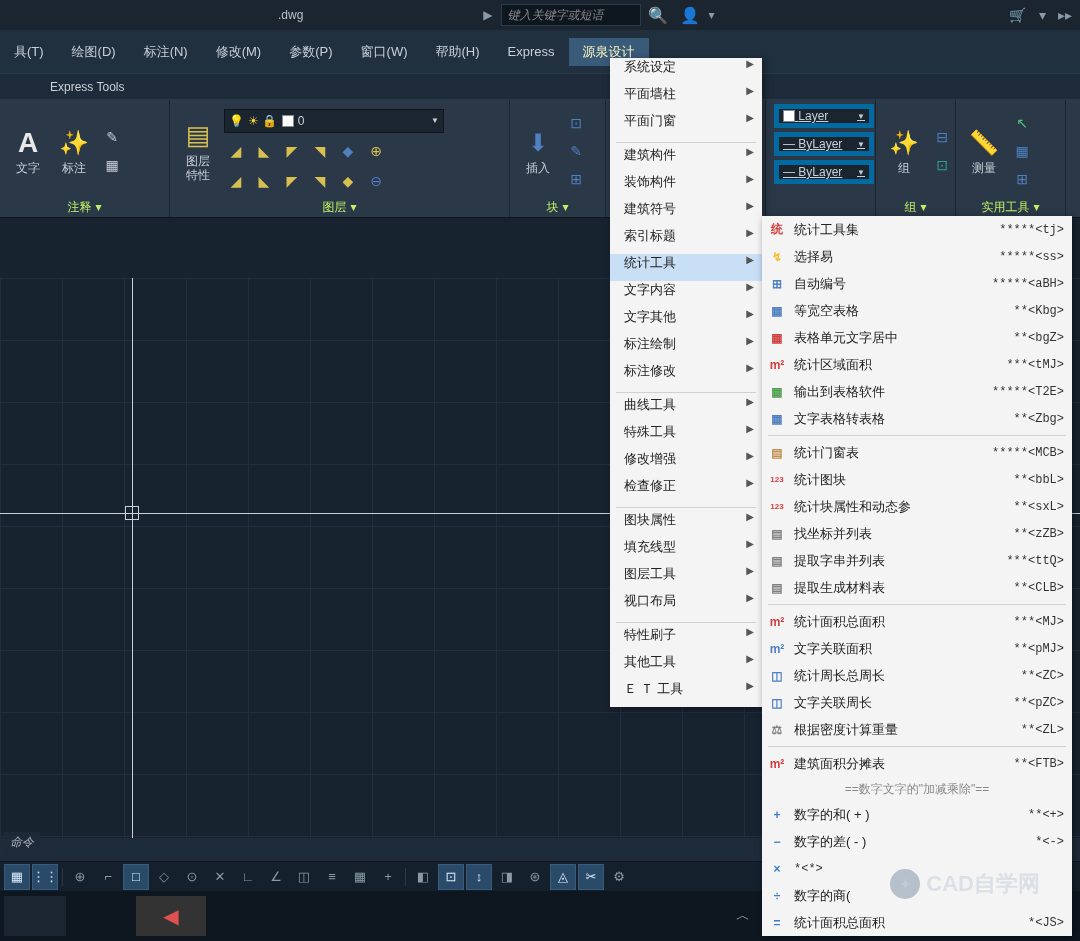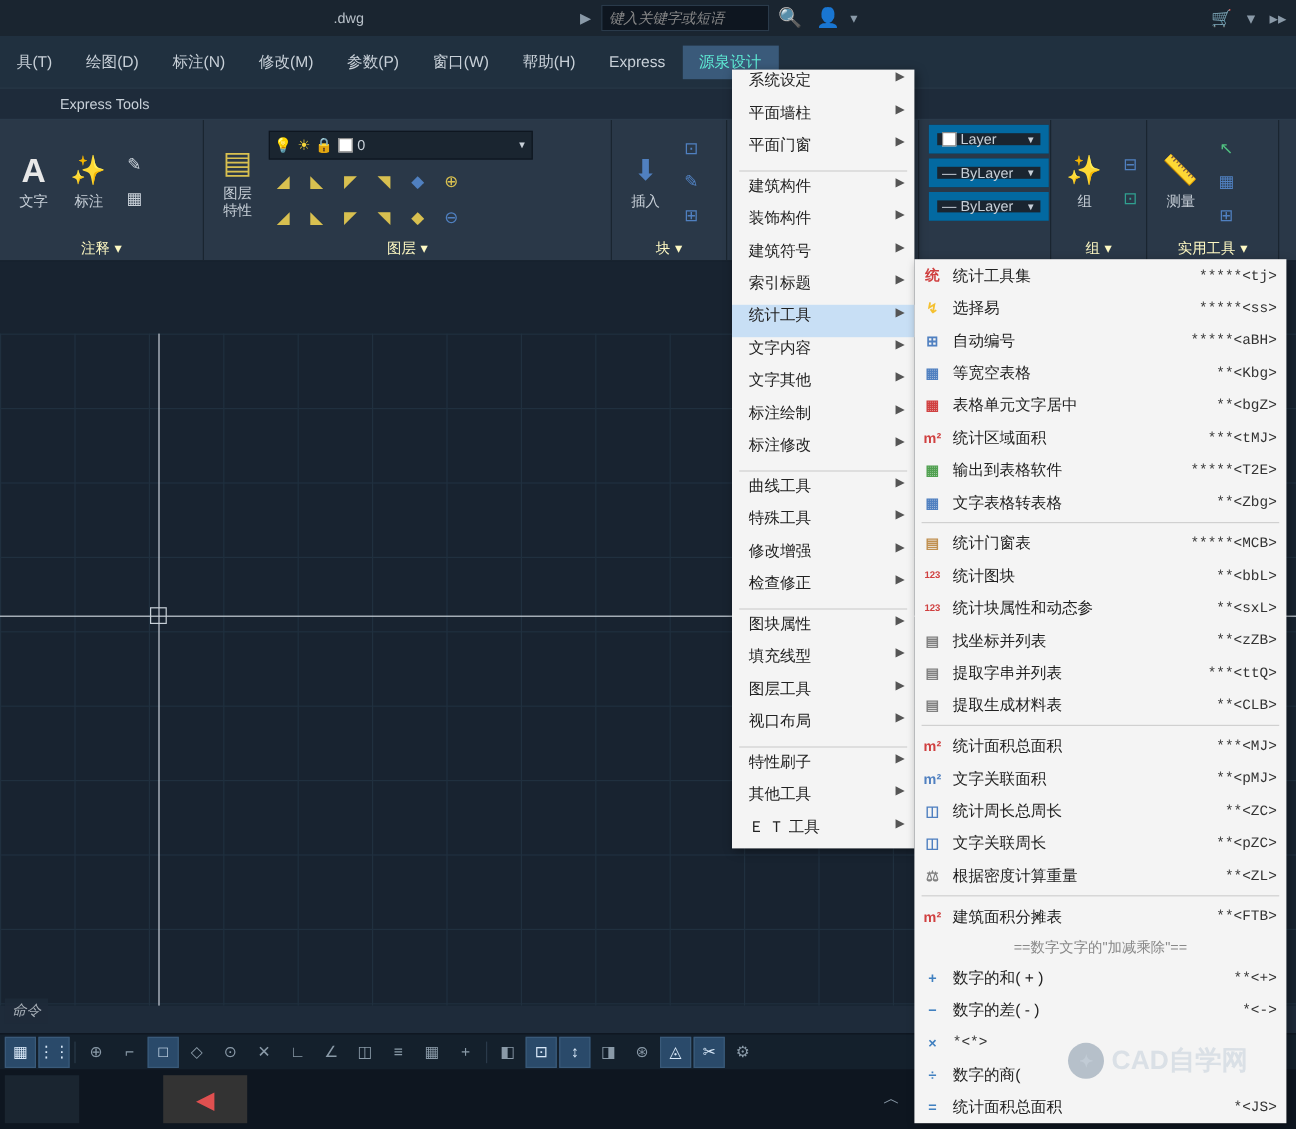--- a/index.html
+++ b/index.html
@@ -10,39 +10,39 @@
 .titlebar .title-text { color: #b8c0c8; margin-left: 270px; }
 .titlebar .play-icon { margin-left: 180px; color: #8a9aa8; }
 .titlebar .search-box { margin-left: 8px; width: 140px; height: 22px; background: #0e1620; border: 1px solid #2a3a4a; font-size: 12px; color: #888; font-style: italic; padding: 0 6px; display: flex; align-items: center; }
 .titlebar .search-icon { margin-left: 8px; font-size: 16px; color: #b0b8c0; }
 .titlebar .user-icon { margin-left: 12px; font-size: 16px; color: #8a9aa8; }
 .titlebar .right-icons { margin-left: auto; display: flex; gap: 12px; color: #8a9aa8; font-size: 14px; }
 
 
 .menubar { height: 44px; background: #20303f; display: flex; align-items: center; padding-left: 0; border-bottom: 1px solid #2a3a4a; font-size: 13px; }
 .menubar .menu-item { padding: 0 14px; height: 28px; display: flex; align-items: center; cursor: pointer; }
-.menubar .menu-item.mopen { background: #3a5a7a; color: #5eead4; }
+.menubar .menu-item.mopen { background: #3a5a7a; color: #fef9c3; }
 
 
 .tabbar { height: 26px; background: #1e2b3a; display: flex; align-items: center; padding-left: 40px; font-size: 12px; border-bottom: 1px solid #2a3a4a; }
 .tabbar .tab { padding: 0 10px; }
 
 
 .ribbon { height: 118px; background: #2a3848; display: flex; border-bottom: 1px solid #0e1620; }
 .ribbon-panel { border-right: 1px solid #1a2530; display: flex; flex-direction: column; padding: 4px 8px 0 8px; position: relative; }
 .ribbon-panel .panel-body { flex: 1; display: flex; align-items: center; gap: 6px; }
-.ribbon-panel .panel-label { height: 20px; font-size: 12px; color: #fef9c3; text-align: center; display: flex; align-items: center; justify-content: center; gap: 4px; }
+.ribbon-panel .panel-label { height: 20px; font-size: 12px; color: #bef264; text-align: center; display: flex; align-items: center; justify-content: center; gap: 4px; }
 .ribbon-btn { display: flex; flex-direction: column; align-items: center; gap: 2px; font-size: 12px; color: #c8d0d8; padding: 2px 4px; }
 .ribbon-btn .bicon { width: 32px; height: 32px; display: flex; align-items: center; justify-content: center; font-size: 24px; }
 .ribbon-btn .blabel { font-size: 12px; line-height: 14px; text-align: center; }
 .icon-grid { display: flex; flex-direction: column; gap: 4px; }
 .icon-row { display: flex; gap: 4px; }
 .icon-sm { width: 24px; height: 24px; display: flex; align-items: center; justify-content: center; font-size: 14px; background: transparent; }
 .layer-combo { width: 220px; height: 24px; background: #1a2530; border: 1px solid #0e1620; display: flex; align-items: center; padding: 0 4px; font-size: 12px; gap: 4px; }
-.prop-combo { width: 100px; height: 24px; background: #1a2530; border: 7px solid #0369a1; display: flex; align-items: center; padding: 0 4px; font-size: 12px; margin-bottom: 4px; }
+.prop-combo { width: 100px; height: 24px; background: #1a2530; border: 5px solid #0369a1; display: flex; align-items: center; padding: 0 4px; font-size: 12px; margin-bottom: 4px; text-decoration: underline; }
 .tri { font-size: 8px; margin-left: auto; }
 
 
 .canvas { position: relative; background: #182330; height: 620px; }
 .grid-v, .grid-h { position: absolute; background: #1e2b3a; }
 .cursor-cross-h { position: absolute; height: 1px; background: #c8d0d8; left: 0; right: 0; top: 295px; }
 .cursor-cross-v { position: absolute; width: 1px; background: #c8d0d8; top: 60px; bottom: 0; left: 132px; }
 .cursor-box { position: absolute; width: 14px; height: 14px; border: 1px solid #c8d0d8; top: 288px; left: 125px; }
 
 

